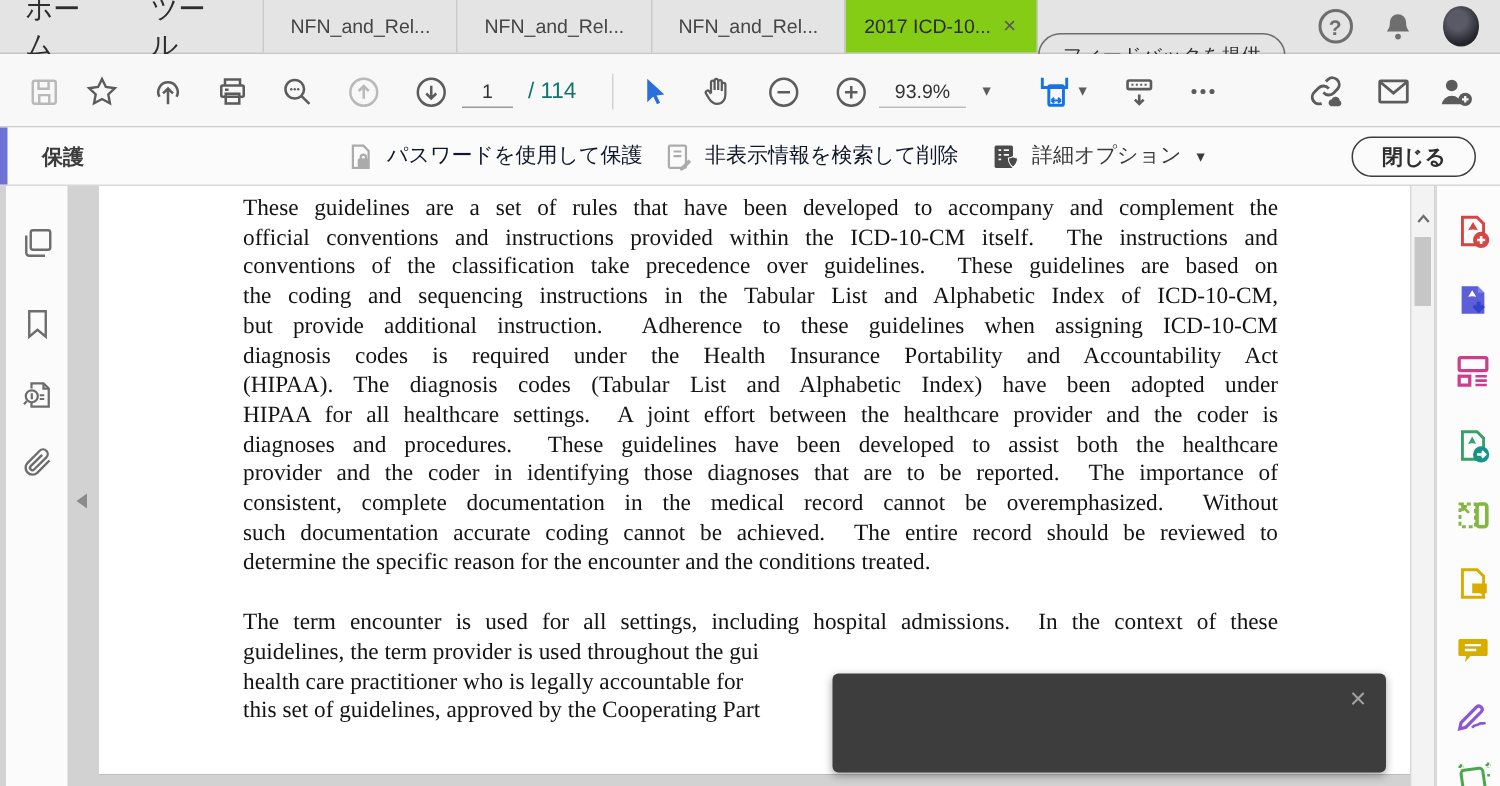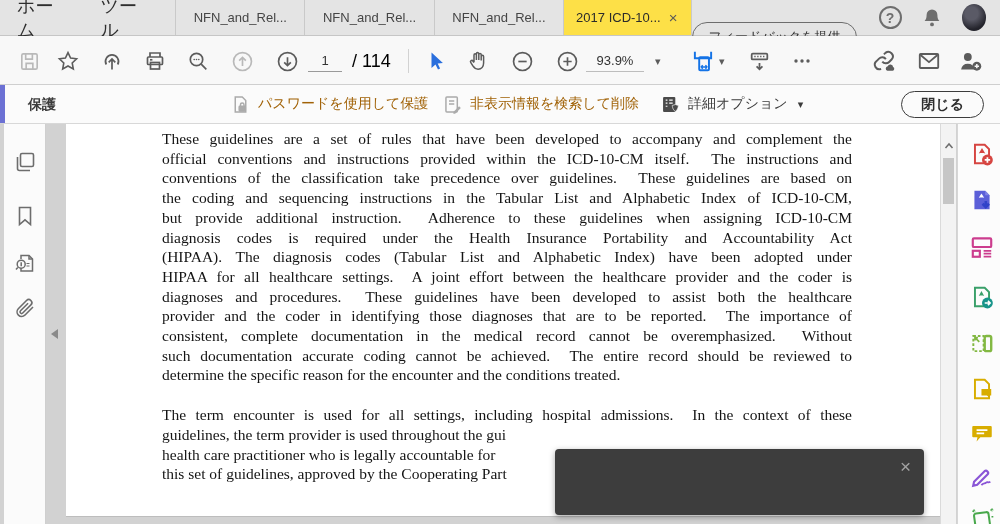--- a/index.html
+++ b/index.html
@@ -7,54 +7,54 @@
   body { font-family:"Liberation Sans", sans-serif; position:relative; background:#d2d2d2; color:#323232; }
   svg { display:block; }
 
   
   .tabbar { position:absolute; top:0; left:0; width:1000px; height:36px; background:#e4e4e4;
             border-bottom:1px solid #c6c6c6; display:flex; align-items:stretch; }
   .menu-tab { display:flex; align-items:center; padding:0 17px; font-size:18px; color:#2e2e2e; cursor:default;justify-content:center; }
   .doc-tab { width:143px; display:flex; align-items:center; justify-content:center; gap:6px;
              border-left:1px solid #c9c9c9; font-size:13px; color:#454545; background:#e4e4e4; }
   .doc-tab.first { margin-left:8px; }
-  .doc-tab.active { background:#fde047; border-right:1px solid #c9c9c9; color:#2b2b2b; }
+  .doc-tab.active { background:#84cc16; border-right:1px solid #c9c9c9; color:#2b2b2b; }
   .tab-close { font-size:15px; color:#5a5a5a; line-height:1; padding:0 2px; }
   .tab-spacer { flex:1; }
   .feedback-btn { align-self:center; border:1px solid #6d6d6d; border-radius:15px; padding:5px 15px;
                   font-size:13px; color:#2e2e2e; background:transparent; white-space:nowrap; margin-right:22px;margin-top:38px; }
   .top-icon { align-self:center; margin-right:18px; color:#6e6e6e; }
   .help-circle { width:23px; height:23px; border:2.5px solid #6e6e6e; border-radius:50%;
                  display:flex; align-items:center; justify-content:center; font-size:14px; font-weight:bold; color:#6e6e6e; }
   .avatar { width:27px; height:27px; border-radius:50%; margin-right:14px; align-self:center;
             background:radial-gradient(circle at 40% 35%, #5a5a66 0 28%, #23232b 70%); }
 
   
   .toolbar { position:absolute; top:36px; left:0; width:1000px; height:49px; background:#f8f8f8;
              border-bottom:1px solid #cfcfcf; }
   .tbtn { position:absolute; top:12px; width:26px; height:26px; display:flex; align-items:center; justify-content:center;
           color:#5c5c5c; }
   .tbtn.disabled { color:#b9b9b9; }
   .tbtn.blue { color:#1473e6; }
   .tb-divider { position:absolute; top:13px; width:1px; height:24px; background:#d2d2d2; }
   .page-box { position:absolute; top:14px; left:308px; width:34px; height:22px; border-bottom:1px solid #9a9a9a;
               font-size:13px; color:#333; text-align:center; line-height:22px; background:transparent; }
-  .page-total { position:absolute; top:14px; left:352px; font-size:18px; color:#000000; line-height:22px; white-space:nowrap; }
+  .page-total { position:absolute; top:14px; left:352px; font-size:15px; color:#0f766e; line-height:22px; white-space:nowrap; }
   .zoom-box { position:absolute; top:14px; left:586px; width:58px; height:22px; border-bottom:1px solid #bdbdbd;
               font-size:13px; color:#333; text-align:center; line-height:22px; }
   .caret { position:absolute; top:14px; font-size:11px; color:#5c5c5c; line-height:22px; }
 
   
   .protectbar { position:absolute; top:85px; left:0; width:1000px; height:39px; background:#fbfbfb;
                 border-bottom:1px solid #d8d8d8; }
   .protect-stripe { position:absolute; left:0; top:0; width:5px; height:100%; }
   .protect-title { position:absolute; left:28px; top:0; height:38px; line-height:38px; font-size:14px;
                    font-weight:bold; color:#3c3c3c; }
   .pb-item { position:absolute; top:0; height:38px; display:flex; align-items:center; gap:7px; font-size:14px; }
-  .pb-item.disabled { color:#a16207; }
+  .pb-item.disabled { color:#0f172a; }
   .pb-item.dark { color:#3b3b3b;align-items:center; }
   .pb-caret { font-size:11px; color:#3b3b3b; margin-left:3px; }
   .close-pill { position:absolute; right:16px; top:6px; height:27px; padding:0 19px; border:1px solid #3c3c3c;
                 border-radius:14px; font-size:14px; font-weight:bold; color:#2e2e2e; line-height:25px; background:#fbfbfb; }
 
   
   .main { position:absolute; top:124px; left:4px; width:1000px; height:400px; background:#d2d2d2;padding-left:48px; }
   .left-rail { position:absolute; left:0; top:0; width:42px; height:100%; background:#fbfbfb; border-right:1px solid #cfcfcf; }
   .rail-icon { position:absolute; left:9px; width:24px; height:24px; color:#6d6d6d; }
   .collapse-handle { position:absolute; left:47px; top:205px; width:0; height:0;

